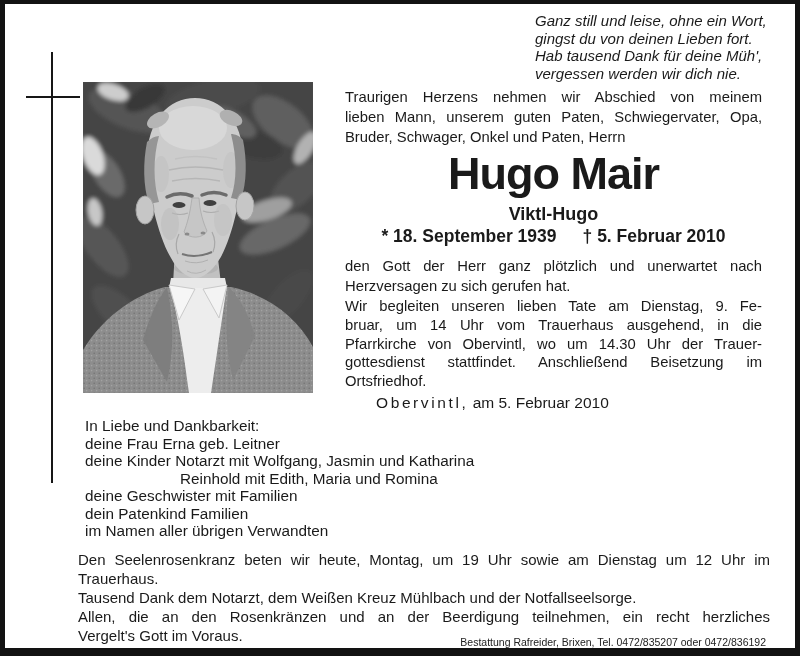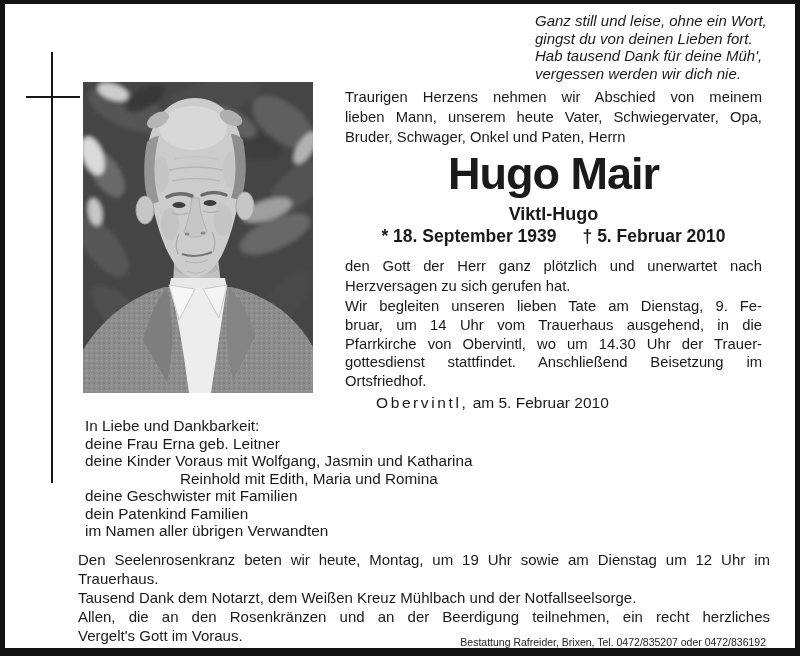--- a/index.html
+++ b/index.html
@@ -134,21 +134,21 @@
 
   <div class="abs poem">
       <div class="poem-line">Ganz still und leise, ohne ein Wort,</div>
       <div class="poem-line">gingst du von deinen Lieben fort.</div>
       <div class="poem-line">Hab tausend Dank für deine Müh',</div>
       <div class="poem-line">vergessen werden wir dich nie.</div>
     </div>
 
   <div class="abs col intro jpara">
       <div class="jline">Traurigen Herzens nehmen wir Abschied von meinem</div>
-      <div class="jline">lieben Mann, unserem heute Vater, Schwiegervater, Opa,</div>
+      <div class="jline">lieben Mann, unserem guten Paten, Schwiegervater, Opa,</div>
       <div class="jline">Bruder, Schwager, Onkel und Paten, Herrn</div>
     </div>
 
   <div class="abs col name">Hugo Mair</div>
   <div class="abs col nickname">Viktl-Hugo</div>
   <div class="abs col dates">
     <span class="birth">* 18. September 1939</span><span class="death">† 5. Februar 2010</span>
   </div>
 
   <div class="abs col death-cause jpara">
@@ -164,21 +164,21 @@
       <div class="jline">Ortsfriedhof.</div>
     </div>
 
   <div class="abs dateline">
     <span class="spaced">Obervintl,</span><span> am 5. Februar 2010</span>
   </div>
 
   <div class="abs family">
       <div class="fam-line"><span>In Liebe und Dankbarkeit:</span></div>
       <div class="fam-line"><span>deine Frau </span><span class="b">Erna</span><span> geb. </span><span class="b">Leitner</span></div>
-      <div class="fam-line"><span>deine Kinder </span><span class="b">Voraus</span><span> mit </span><span class="b">Wolfgang, Jasmin</span><span> und </span><span class="b">Katharina</span></div>
+      <div class="fam-line"><span>deine Kinder </span><span class="b">Notarzt</span><span> mit </span><span class="b">Wolfgang, Jasmin</span><span> und </span><span class="b">Katharina</span></div>
       <div class="fam-line indent"><span class="b">Reinhold</span><span> mit </span><span class="b">Edith, Maria</span><span> und </span><span class="b">Romina</span></div>
       <div class="fam-line"><span>deine Geschwister mit Familien</span></div>
       <div class="fam-line"><span>dein Patenkind </span><span class="b">Familien</span></div>
       <div class="fam-line"><span>im Namen aller übrigen Verwandten</span></div>
     </div>
 
   <div class="abs notices">
     <div class="jpara">
         <div class="jline">Den Seelenrosenkranz beten wir heute, Montag, um 19 Uhr sowie am Dienstag um 12 Uhr im</div>
         <div class="jline">Trauerhaus.</div>

